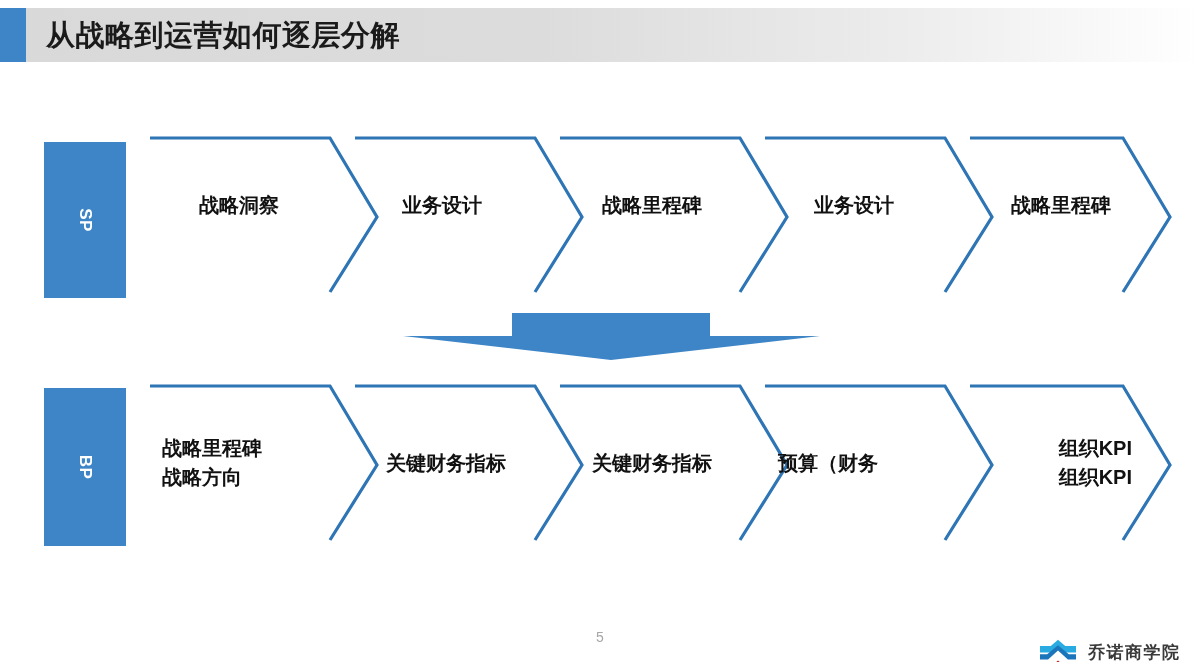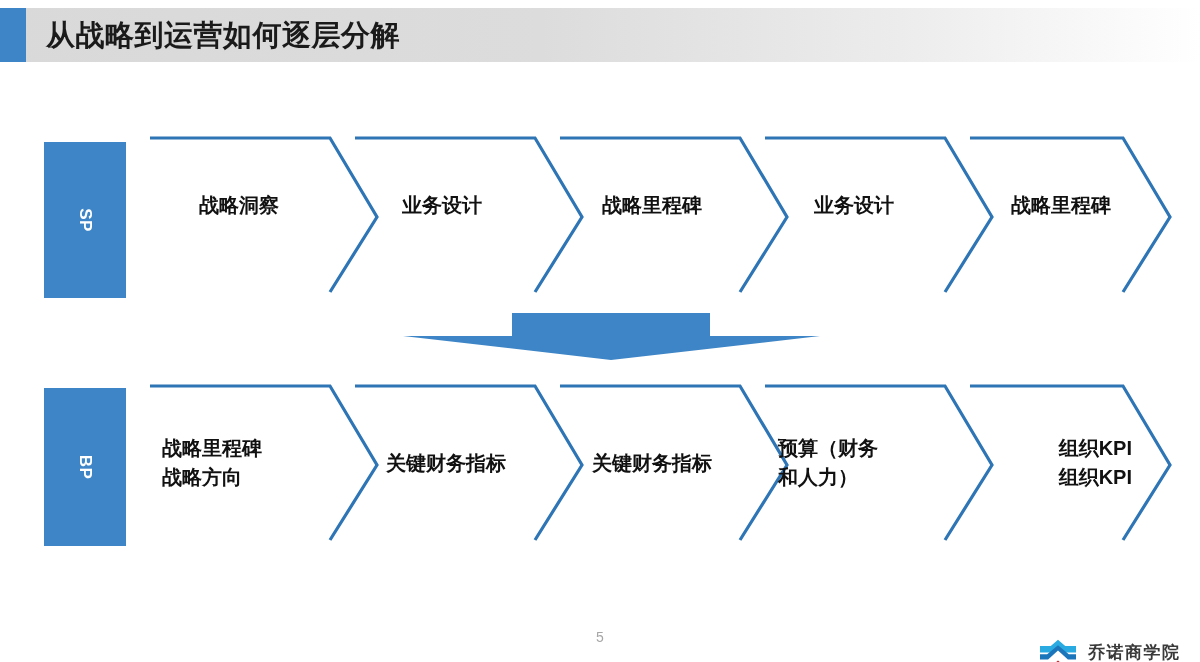--- a/index.html
+++ b/index.html
@@ -198,21 +198,20 @@
   <span class="line">战略方向</span>
 </div>
 <div class="chev-text bp" id="bp-text-1">
   <span class="line">关键财务指标</span>
 </div>
 <div class="chev-text bp" id="bp-text-2">
   <span class="line">关键财务指标</span>
 </div>
 <div class="chev-text bp" id="bp-text-3">
   <span class="line">预算（财务</span>
-  <span class="line">和人力）</span>
 </div>
 <div class="chev-text bp" id="bp-text-4">
   <span class="line">组织KPI</span>
   <span class="line">组织KPI</span>
 </div>
 
 <div id="page-number">5</div>
 
 <div id="logo">
   <svg id="logo-mark" viewBox="0 0 48 40">

